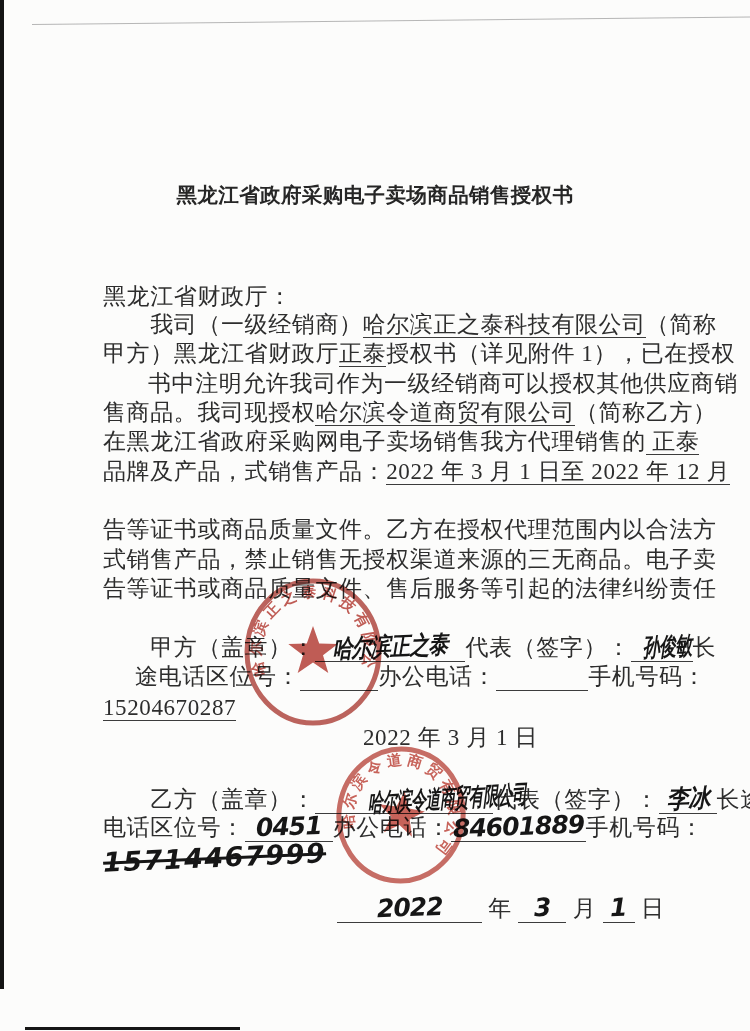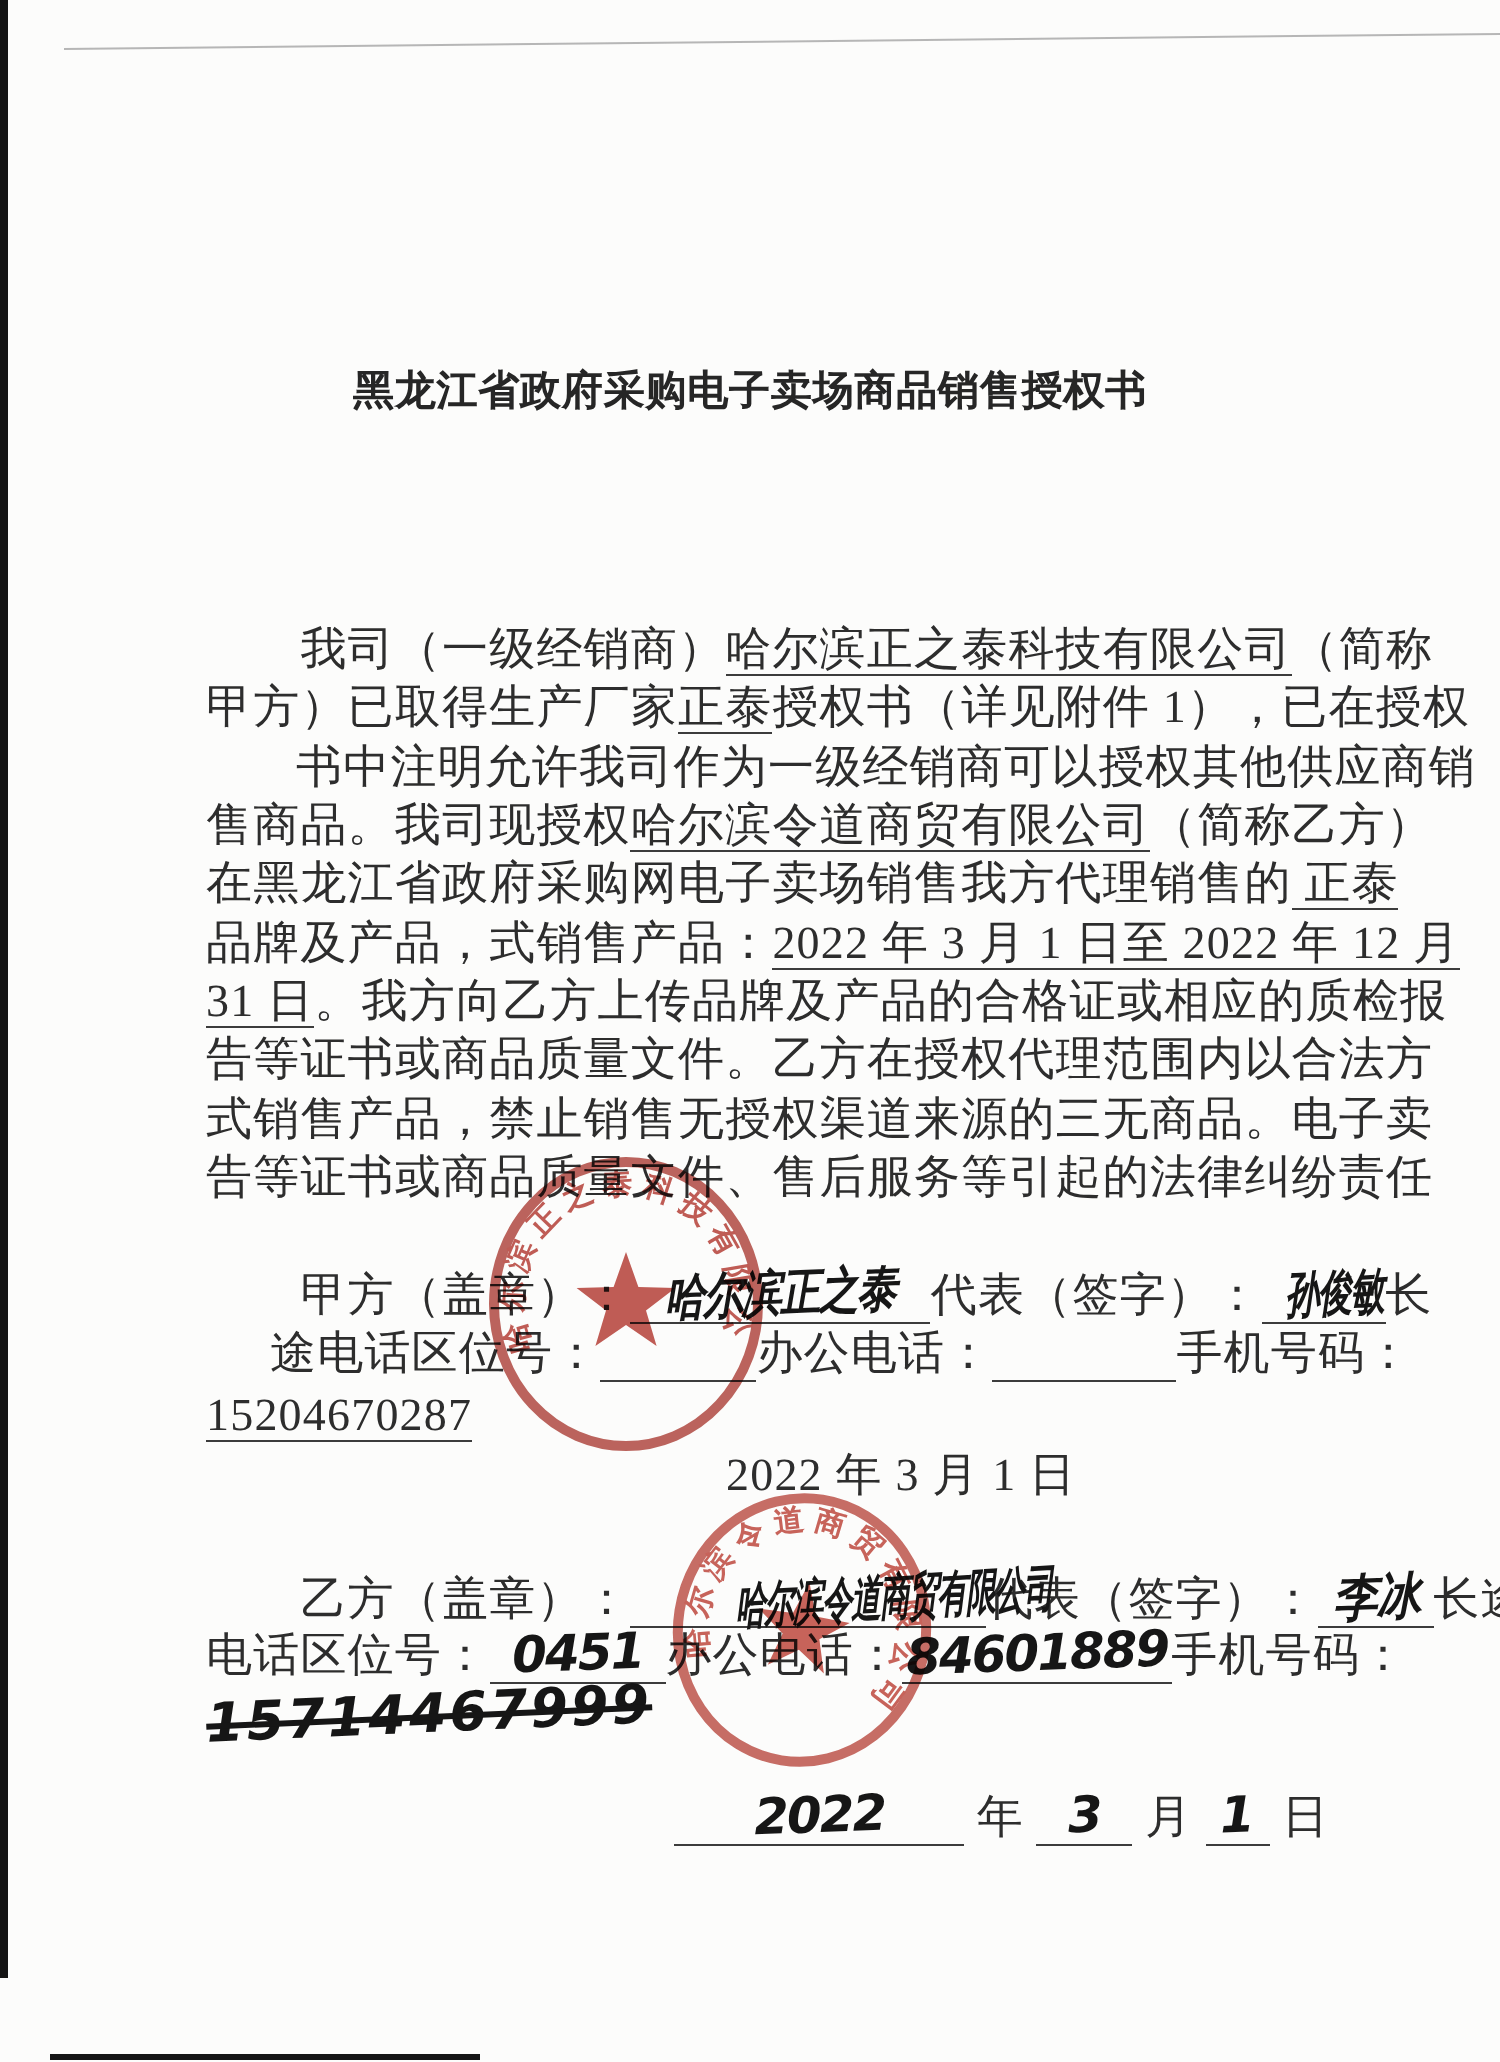--- a/index.html
+++ b/index.html
@@ -33,27 +33,27 @@
 <body>
 
 <div class="page">
   <div class="edge-left"></div>
   <div class="edge-top"></div>
   <div class="edge-bottom"></div>
 
   <div class="title">黑龙江省政府采购电子卖场商品销售授权书</div>
 
   <div id="doc-lines">
+      <div class="line" style="top: 283px; left: 103px;"><span class="t">黑龙江省财政厅：</span></div>
       <div class="line" style="top: 311px; left: 103px;"><span class="t">　　我司（一级经销商）</span><span class="u">哈尔滨正之泰科技有限公司</span><span class="t">（简称</span></div>
-      <div class="line" style="top: 340px; left: 103px;"><span class="t">甲方）已取得生产厂家</span><span class="u">正泰</span><span class="t">授权书（详见附件 1），已在授权</span></div>
+      <div class="line" style="top: 340px; left: 103px;"><span class="t">甲方）黑龙江省财政厅</span><span class="u">正泰</span><span class="t">授权书（详见附件 1），已在授权</span></div>
       <div class="line" style="top: 370px; left: 103px; margin-left: 45px;"><span class="t">书中注明允许我司作为一级经销商可以授权其他供应商销</span></div>
       <div class="line" style="top: 428px; left: 103px;"><span class="t">在黑龙江省政府采购网电子卖场销售我方代理销售的</span><span class="u"> 正泰</span></div>
       <div class="line" style="top: 399px; left: 103px;"><span class="t">售商品。我司现授权</span><span class="u">哈尔滨令道商贸有限公司</span><span class="t">（简称乙方）</span></div>
       <div class="line" style="top: 458px; left: 103px;"><span class="t">品牌及产品，式销售产品：</span><span class="u">2022 年 3 月 1 日至 2022 年 12 月</span></div>
-      <div class="line" style="top: 487px; left: 103px;"><span class="u">31 日</span><span class="t">。我方向乙方上传品牌及产品的合格证或相应的质检报</span></div>
       <div class="line" style="top: 516px; left: 103px;"><span class="t">告等证书或商品质量文件。乙方在授权代理范围内以合法方</span></div>
       <div class="line" style="top: 546px; left: 103px;"><span class="t">式销售产品，禁止销售无授权渠道来源的三无商品。电子卖</span></div>
       <div class="line" style="top: 575px; left: 103px;"><span class="t">告等证书或商品质量文件、售后服务等引起的法律纠纷责任</span></div>
       <div class="line" style="top: 634px; left: 103px;"><span class="t">　　甲方（盖章）：</span><span class="bl" style="width: 150px;"><span class="hand" style="transform: scaleX(0.8) rotate(-2deg);">哈尔滨正之泰</span></span><span class="t">代表（签字）：</span><span class="bl" style="width: 62px;"><span class="hand" style="transform: scaleX(0.68) rotate(-2deg);">孙俊敏</span></span><span class="t">长</span></div>
       <div class="line" style="top: 663px; left: 103px; margin-left: 32px;"><span class="t">途电话区位号：</span><span class="bl" style="width: 78px;"></span><span class="t">办公电话：</span><span class="bl" style="width: 92px;"></span><span class="t">手机号码：</span></div>
       <div class="line" style="top: 694px; left: 103px;"><span class="u">15204670287</span></div>
       <div class="line" style="top: 724px; left: 363px;"><span class="t">2022 年 3 月 1 日</span></div>
       <div class="line" style="top: 786px; left: 103px;"><span class="t">　　乙方（盖章）：</span><span class="bl" style="width: 178px;"><span class="hand" style="transform: scaleX(0.6) rotate(-2deg);">哈尔滨令道商贸有限公司</span></span><span class="t">代表（签字）：</span><span class="bl" style="width: 58px;"><span class="hand" style="transform: scaleX(0.9) rotate(-2deg);">李冰</span></span><span class="t">长途</span></div>
       <div class="line" style="top: 814px; left: 103px;"><span class="t">电话区位号：</span><span class="bl" style="width: 88px;"><span class="hand">0451</span></span><span class="t">办公电话：</span><span class="bl" style="width: 135px;"><span class="hand">84601889</span></span><span class="t">手机号码：</span></div>
       <div class="line" style="top: 845px; left: 103px;"><span class="hand strike">15714467999</span></div>

